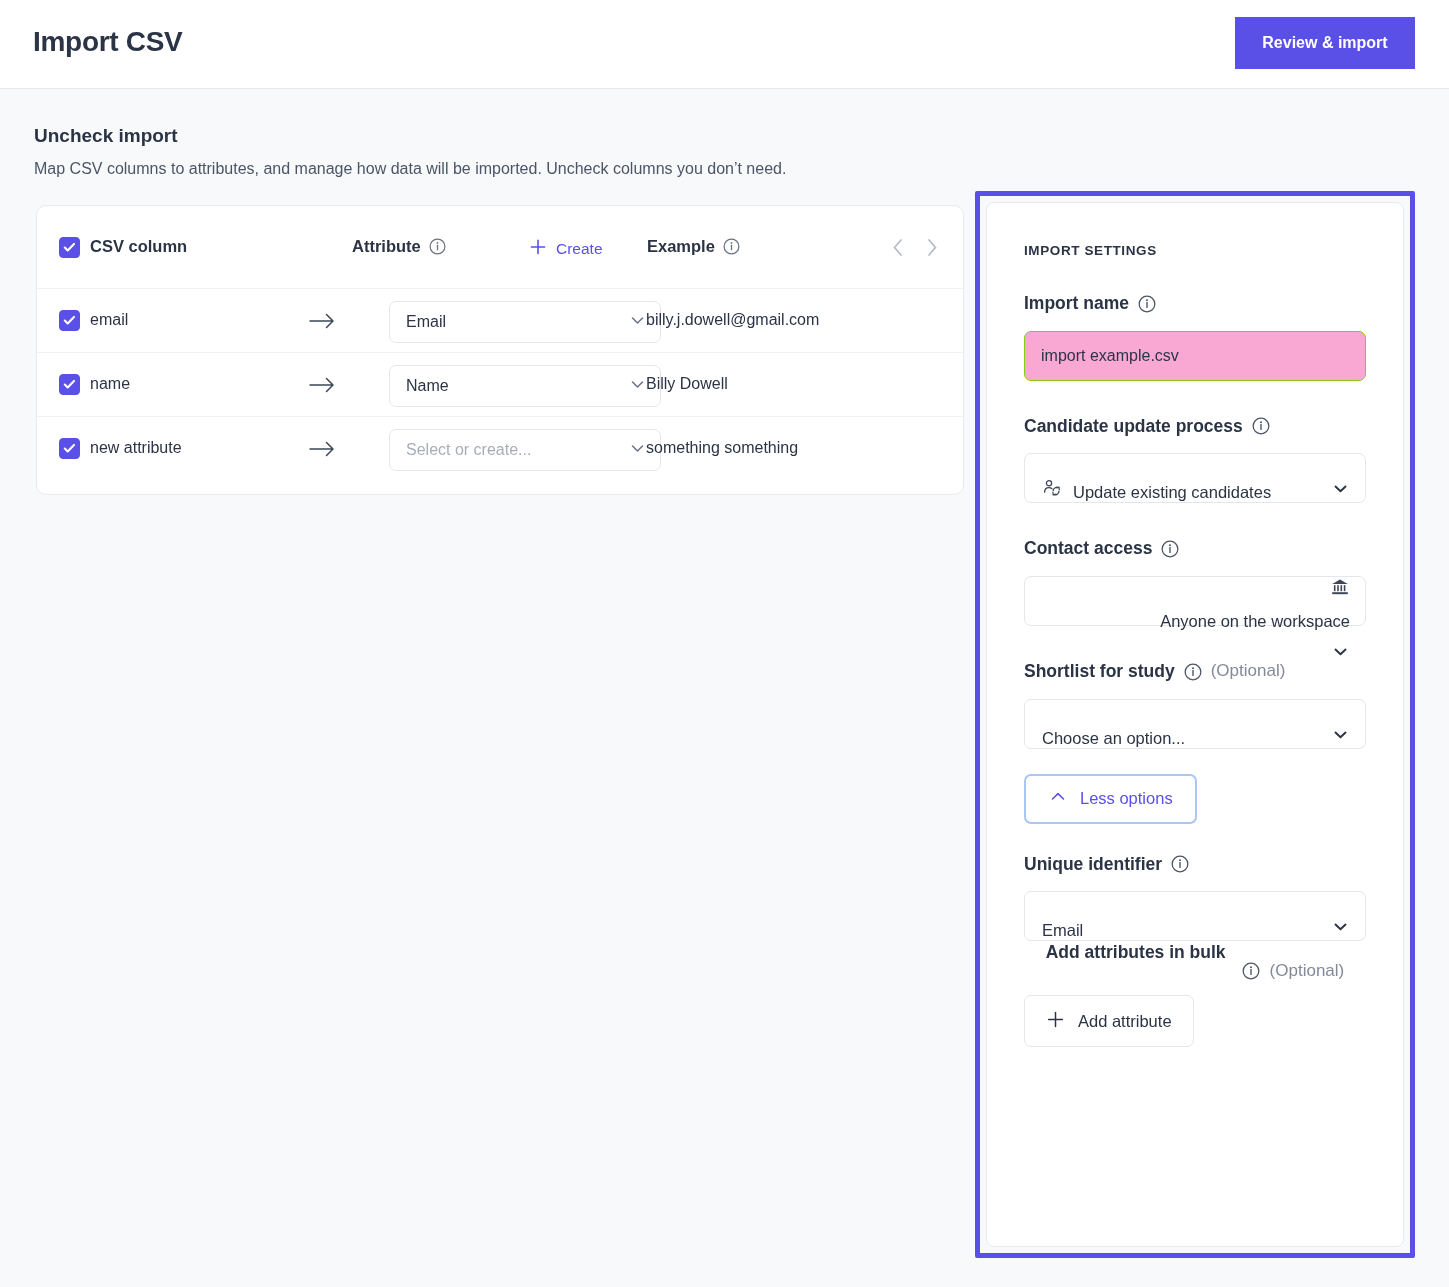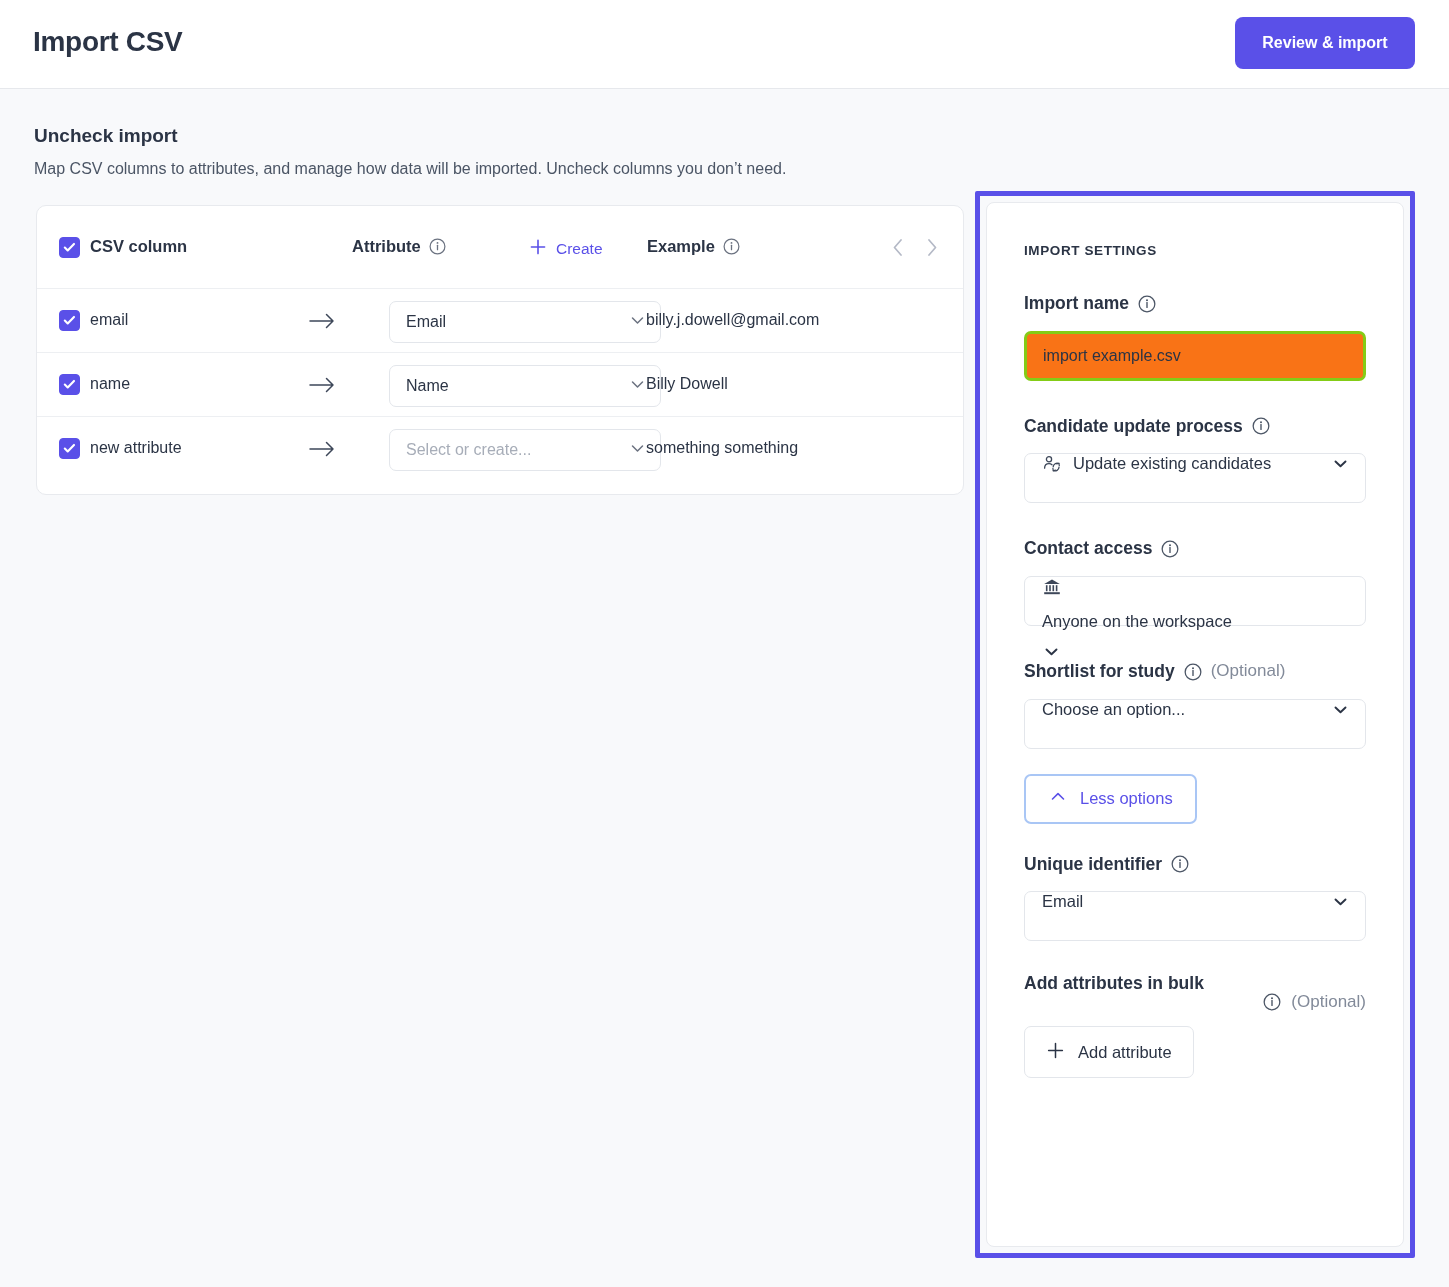--- a/index.html
+++ b/index.html
@@ -19,21 +19,21 @@
   }
   .page-title {
     position: absolute; left: 33px; top: 26px;
     font-size: 28px; font-weight: bold; letter-spacing: -0.3px;
     color: #2b3445;
   }
   .primary-btn {
     position: absolute; right: 34px; top: 17px;
     width: 180px; height: 52px;
     background: #5a50e8;
-    border: none; border-radius: 8px;
+    border: none; border-radius: 0;
     color: #ffffff; font-size: 16px; font-weight: bold;
     font-family: "Liberation Sans", sans-serif;
     cursor: pointer;
     display: flex; align-items: center; justify-content: center;
   }
 
   
   .body-area {
     position: absolute; left: 0; top: 89px; width: 1449px; height: 1198px;
     background: #f8f9fb;
@@ -115,30 +115,30 @@
     color: #2b3445; text-transform: uppercase;
   }
   .field-label {
     font-size: 17.5px; font-weight: bold; color: #2b3445;
     display: flex; align-items: center; gap: 9px;
     line-height: 1.35;
   }
   .optional-tag { font-size: 17px; font-weight: normal; color: #828a99; }
   .text-input {
     width: 100%; height: 50px;
-    border: 3px solid #84cc16; border-radius: 7px;
-    background: #f97316; font-size: 16px; color: #2b3445;
+    border: 1px solid #84cc16; border-radius: 7px;
+    background: #f9a8d4; font-size: 16px; color: #2b3445;
     padding: 0 16px;
     font-family: "Liberation Sans", sans-serif;
   }
   .dropdown {
     width: 100%; height: 50px;
     border: 1px solid #e3e6eb; border-radius: 7px;
     background: #fff;
-    display: flex; align-items: flex-start; gap: 11px;
+    display: flex; align-items: flex-end; gap: 11px;
     padding: 0 15px 0 17px;
     cursor: pointer;
   }
   .dropdown .dd-text { flex: 1; font-size: 16.5px; color: #2b3445; }
   .dropdown .dd-text.ph { color: #2b3445; }
   .ghost-btn {
     height: 50px; border-radius: 7px;
     border: 2px solid #a9c6f5; background: #fff;
     display: inline-flex; align-items: center; gap: 12px;
     padding: 0 22px; cursor: pointer;
@@ -416,21 +416,21 @@
       <div class="dropdown" style="margin-top:15px;">
         <span class="dd-text">Email</span>
         <span>
           <svg width="19" height="19" viewBox="0 0 19 19">
               <path d="M4.5 7.5 L9.5 12.3 L14.5 7.5" fill="none" stroke="#2b3445" stroke-width="1.9" stroke-linecap="round" stroke-linejoin="round"></path>
             </svg>
         </span>
       </div>
 
       
-      <div style="margin-top:31px; display:flex; align-items:flex-start; justify-content:space-between; gap:16px;">
+      <div style="display:flex; align-items:flex-start; justify-content:center; gap:16px;">
         <div class="field-label" style="max-width:190px;">
           <span>Add attributes in bulk</span>
         </div>
         <div style="display:flex; align-items:center; gap:10px; margin-top:20px;">
           <span class="info-icon">
             <svg width="18" height="18" viewBox="0 0 17 17">
                 <circle cx="8.5" cy="8.5" r="7.4" fill="none" stroke="#4b5565" stroke-width="1.2"></circle>
                 <circle cx="8.5" cy="4.9" r="0.95" fill="#4b5565"></circle>
                 <rect x="7.85" y="6.7" width="1.3" height="5.6" rx="0.5" fill="#4b5565"></rect>
               </svg>

